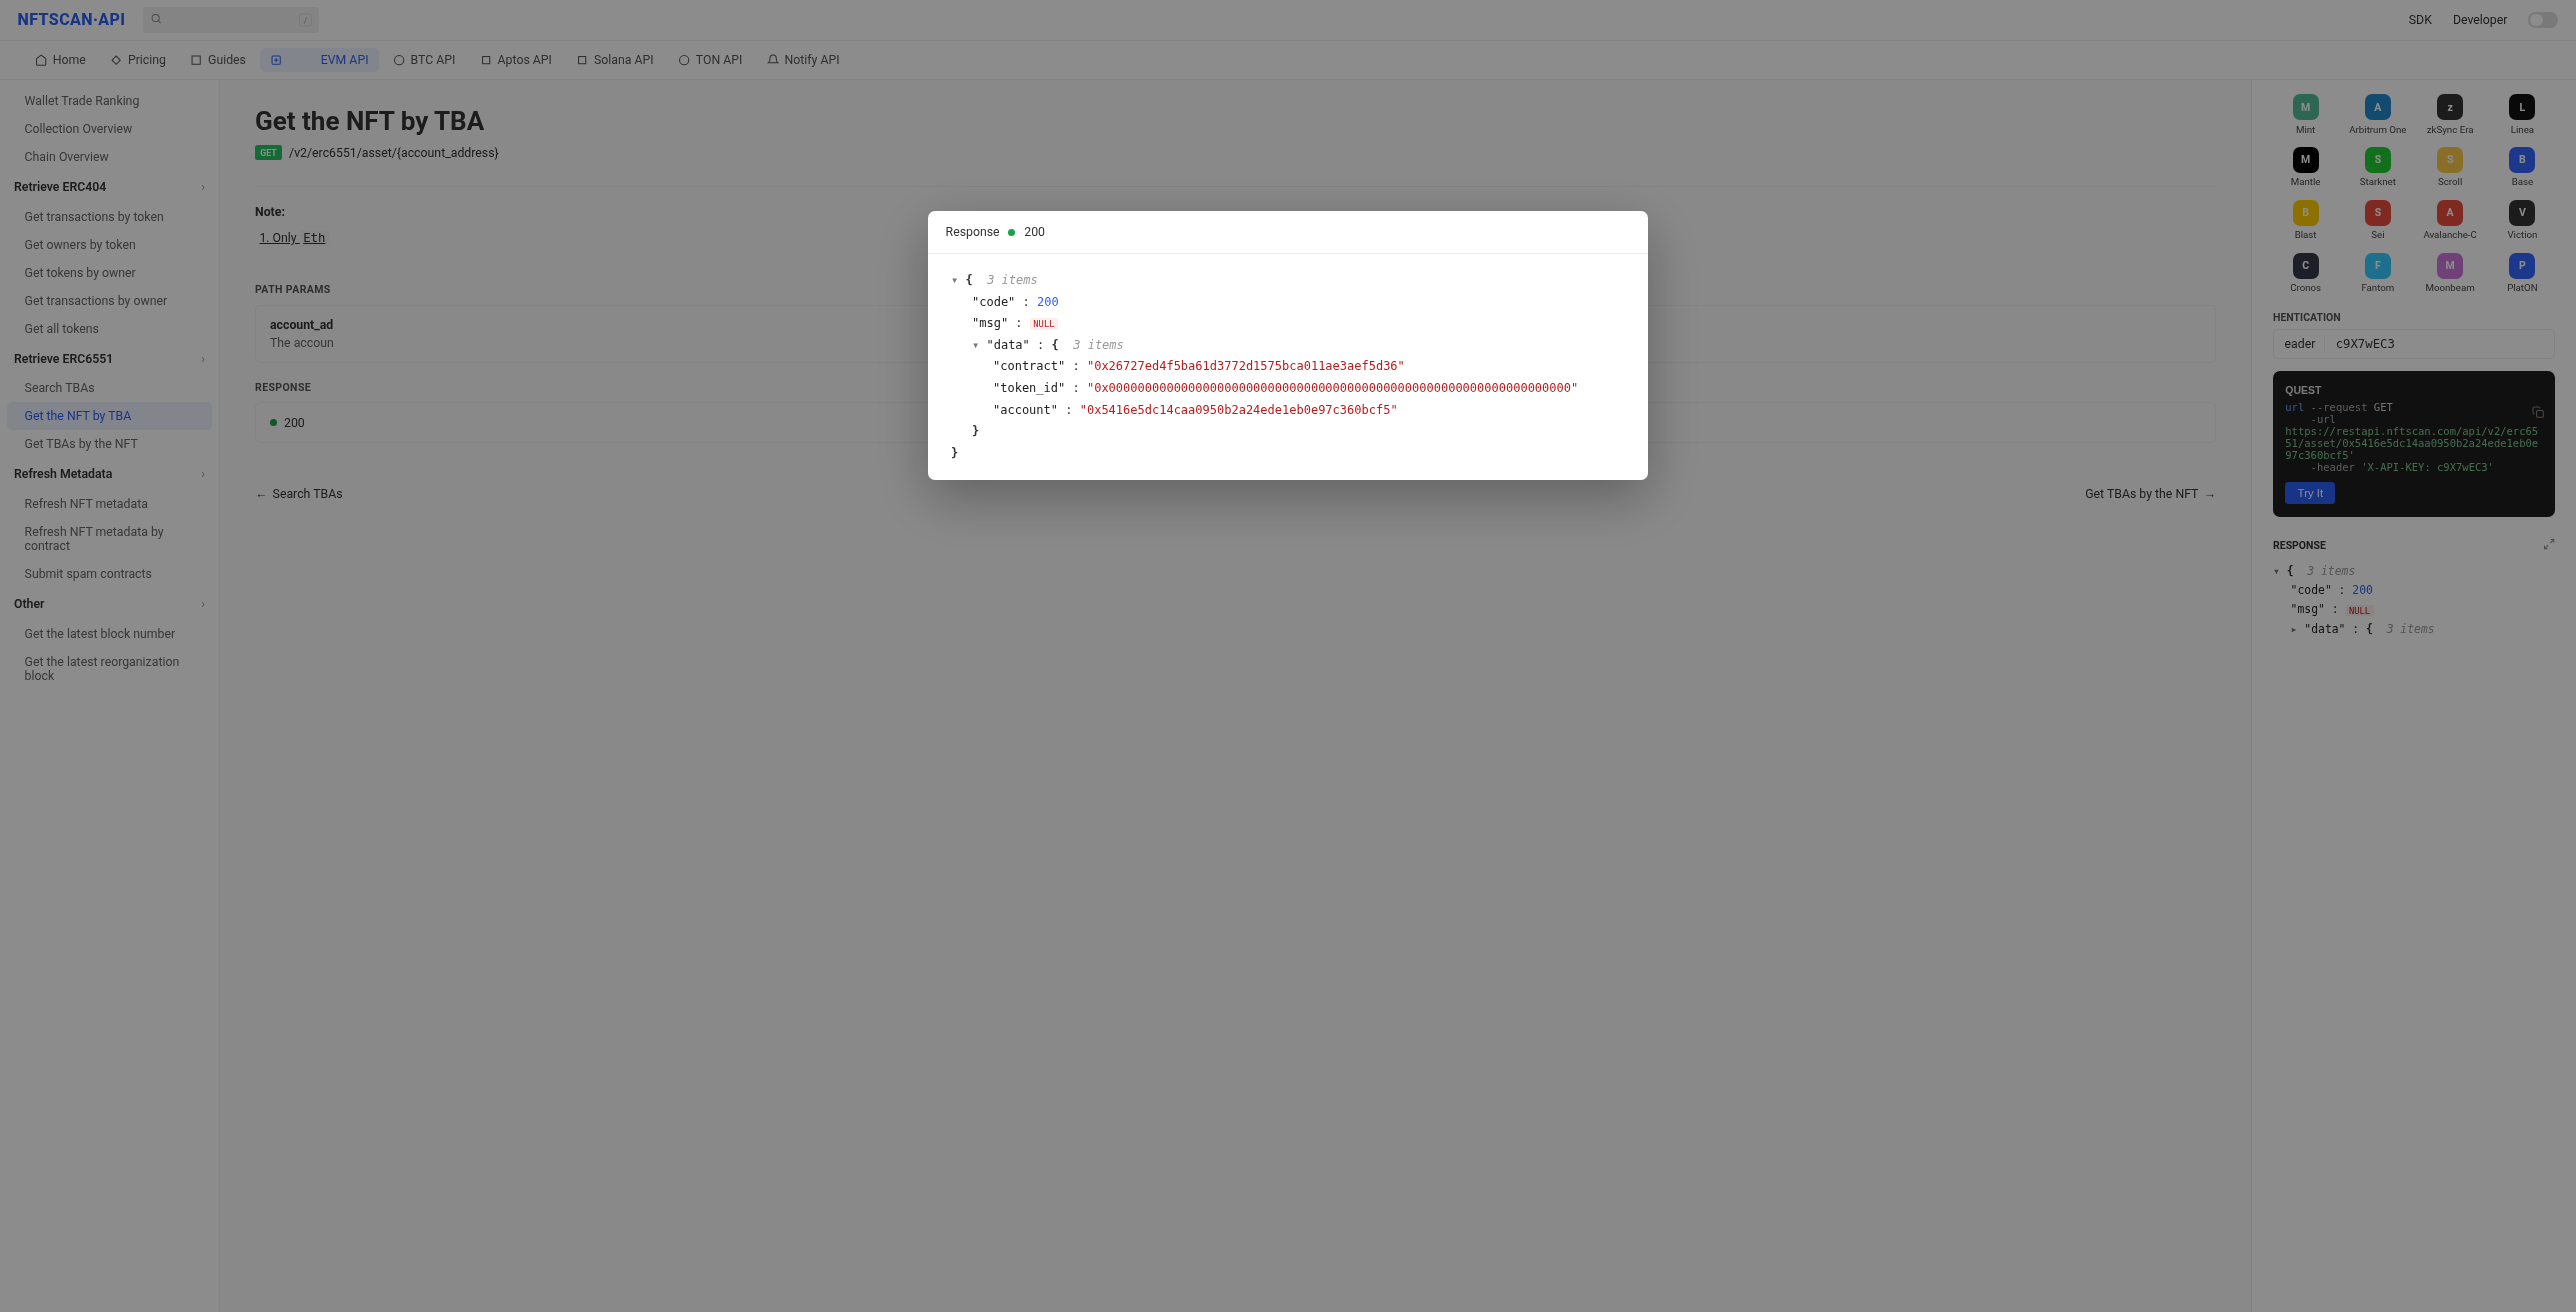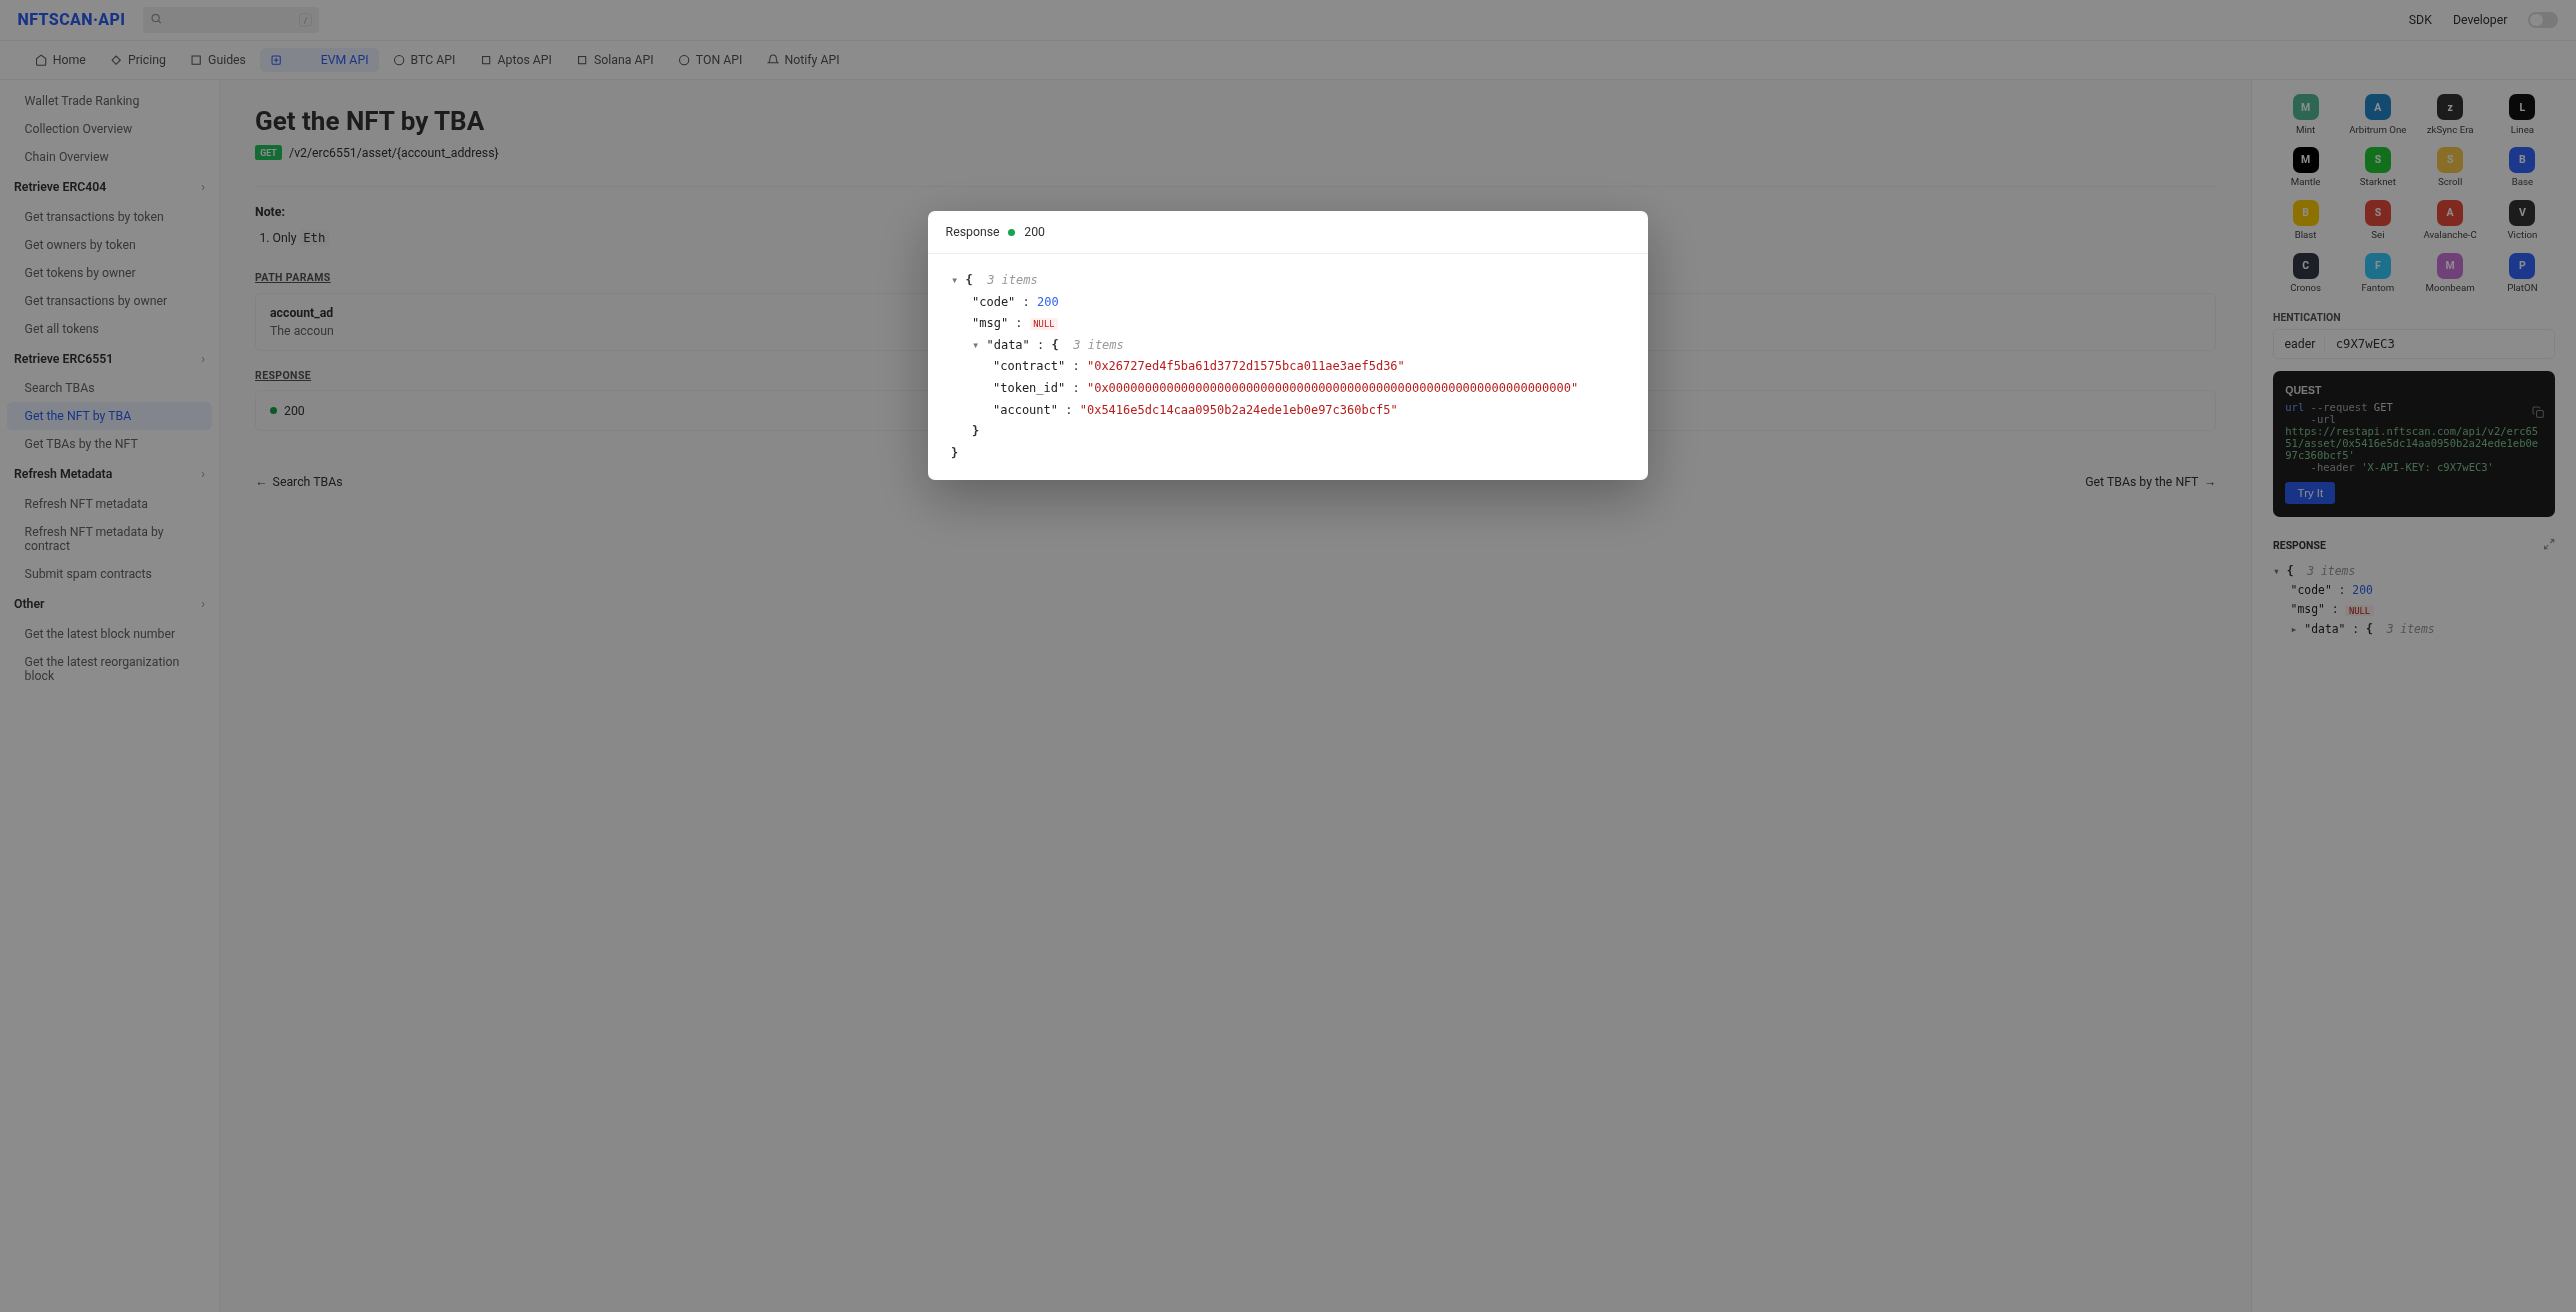--- a/index.html
+++ b/index.html
@@ -28,23 +28,23 @@
   .sidebar-item.heading { font-weight: 600; color: #333; padding: 8.8px 14px; }
   .sidebar-item.active { background: #eef3ff; color: #2c5ff6; border-radius: 5.3px; margin: 0 7px; padding-left: 17.6px; }
   .chevron { color: #aaa; }
 
   .content { padding: 26px 35px 53px; overflow-y: auto; }
   .page-title { font-size: 26px; font-weight: 700; margin-bottom: 8.8px; }
   .method-line { display: flex; align-items: center; gap: 7px; margin-bottom: 26px; }
   .method-get { background: #22c55e; color: #fff; font-size: 8.8px; font-weight: 700; padding: 2.6px 5.3px; border-radius: 2.6px; }
   .endpoint-desc { margin: 21px 0 14px; color: #333; }
   .note-label { font-weight: 700; margin: 12.3px 0; }
-  .note-list { margin-left: 4.4px; margin-bottom: 26px; }
+  .note-list { margin-left: 4.4px; margin-bottom: 38px; text-decoration: underline; }
   .code-inline { font-family: Menlo, monospace; background: #f4f4f4; padding: 0.9px 3.5px; border-radius: 2.6px; }
-  .section-heading { font-size: 10.5px; font-weight: 700; letter-spacing: 0.4px; color: #555; margin: 17.6px 0 8.8px; text-decoration: underline; }
+  .section-heading { font-size: 10.5px; font-weight: 700; letter-spacing: 0.4px; color: #555; margin: 17.6px 0 8.8px; }
   .param-box { border: 0.9px solid #eee; border-radius: 5.3px; padding: 12.3px 14px; }
   .param-name { font-weight: 700; }
   .param-desc { color: #666; margin-top: 3.5px; }
   .response-status { display: flex; align-items: center; gap: 7px; border: 0.9px solid #eee; border-radius: 5.3px; padding: 12.3px 14px; margin-top: 8.8px; }
   .dot-green { width: 7px; height: 7px; background: #16a34a; border-radius: 50%; }
   
   .pager { display: flex; justify-content: space-between; margin-top: 44px; }
   .pager a { text-decoration: none; color: #333; display: flex; gap: 5.3px; align-items: center; }
 
   .rightcol { padding: 14px 21px 35px; border-left: 0.9px solid #eee; overflow-y: auto; background: #fff; }

